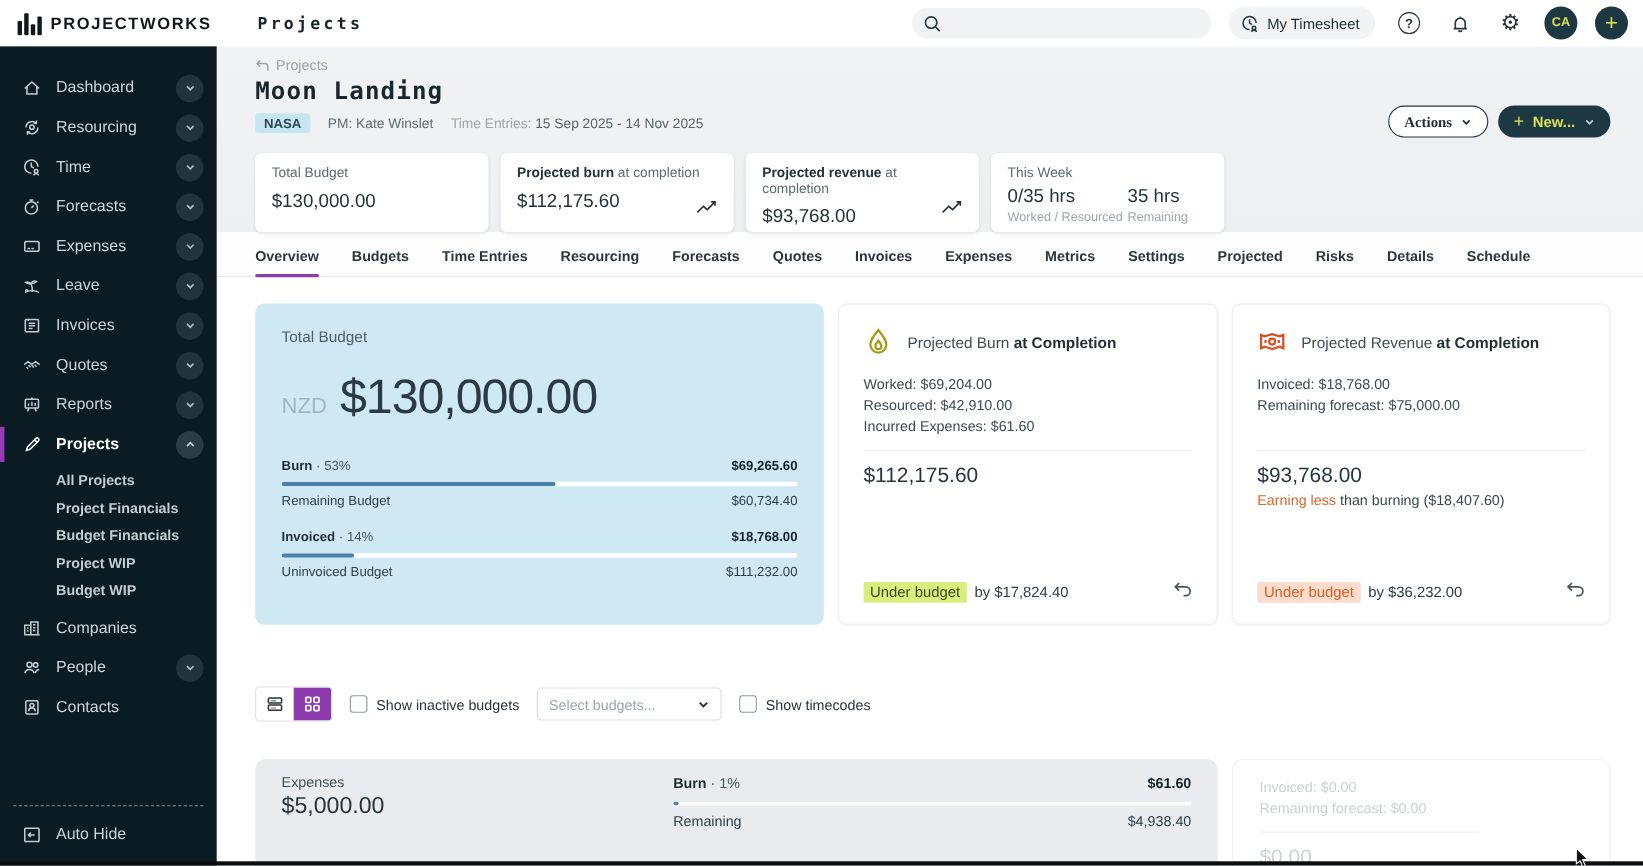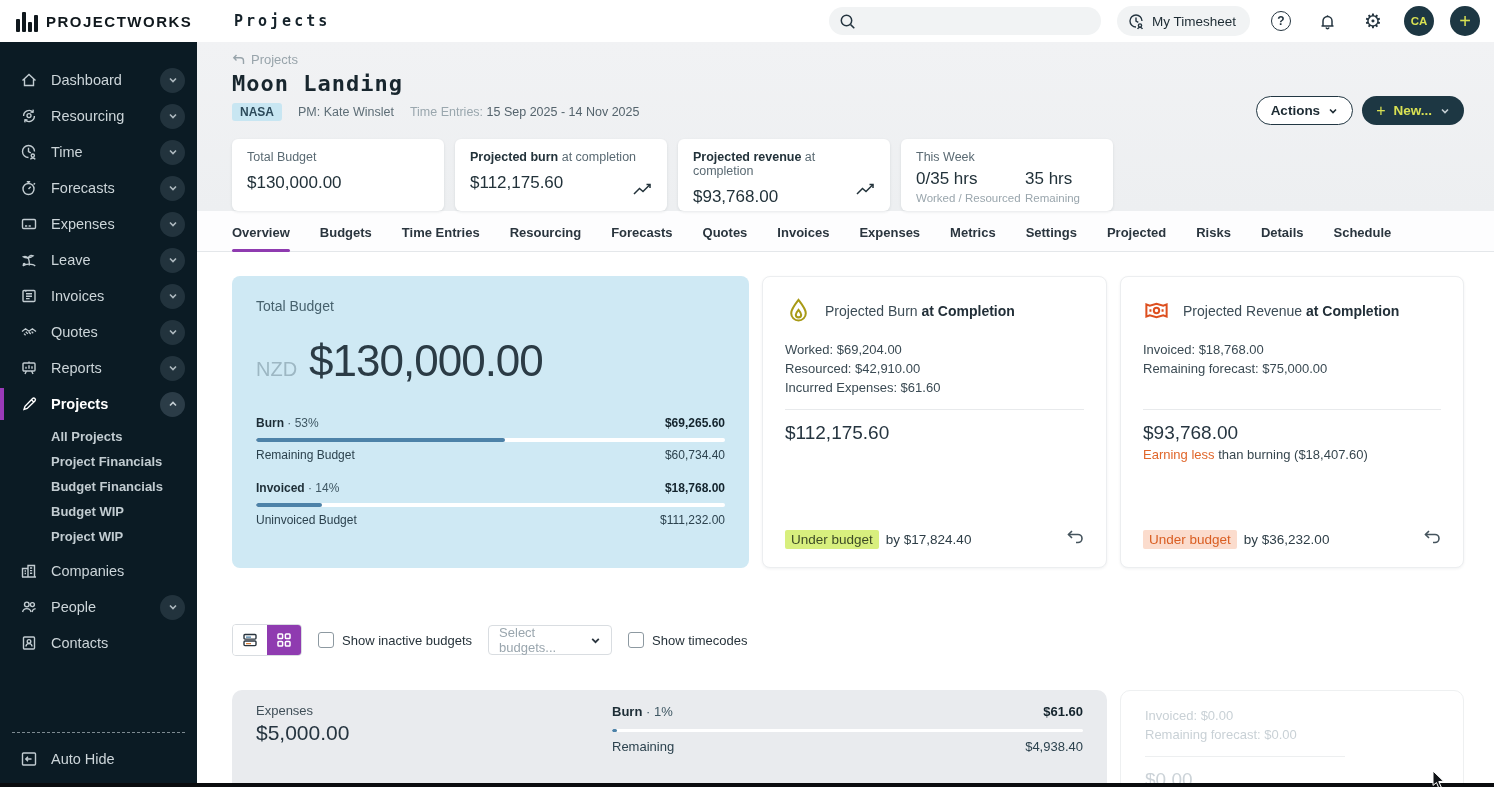--- a/index.html
+++ b/index.html
@@ -49,21 +49,21 @@
   .main { flex:1; min-width:0; display:flex; flex-direction:column; background:#fff; overflow:hidden; }
   .header-zone { background:linear-gradient(#f1f2f4,#edeff1); padding:10px 30px 0 35px; }
   .breadcrumb { display:flex; align-items:center; gap:6px; font-size:13px; color:#98a4ab; cursor:pointer; width:fit-content; }
   .proj-title { font-family:"DejaVu Sans Mono", monospace; font-size:22px; font-weight:700; letter-spacing:1px; color:#18262e; margin-top:4px; }
   .meta-row { display:flex; align-items:center; gap:16px; margin-top:7px; font-size:12.5px; }
   .client-badge { background:#c8e6f2; color:#2c4a5a; font-weight:600; font-size:12px; padding:2px 8px; border-radius:3px; }
   .pm-text { color:#5d6d76; }
   .te-label { color:#9aa7ae; }
   .te-value { color:#55646d; }
   .header-actions { position:absolute; top:96px; right:30px; display:flex; gap:9px; }
-  .btn-actions { height:29px; background:#fff; border:1px solid #223743; border-radius:15px; padding:0 14px; font-size:13.5px; font-weight:600; color:#1d2b33; display:flex; align-items:center; gap:8px; cursor:pointer; }
+  .btn-actions { height:29px; background:#fff; border:1px solid #223743; border-radius:15px; padding:0 14px; font-size:13.5px; font-weight:600; color:#1d2b33; display:flex; align-items:center; gap:8px; cursor:pointer;font-family:Liberation Serif, serif; }
   .btn-new { height:29px; background:#1d3743; border:none; border-radius:15px; padding:0 14px; font-size:13.5px; font-weight:700; color:#d9e153; display:flex; align-items:center; gap:8px; cursor:pointer; }
   .btn-new .chev-lite { color:#c4ced3; }
 
   .summary-row { display:flex; gap:11px; margin-top:18px; }
   .sum-card { width:212px; height:72px; background:#fff; border-radius:6px; box-shadow:0 1px 3px rgba(20,40,50,.10); padding:11px 15px; position:relative; }
   .sum-label { font-size:12.5px; color:#5a6a73; }
   .sum-label b { color:#22323a; }
   .sum-value { font-size:17px; color:#22323a; margin-top:9px; font-weight:500; }
   .trend-ico { position:absolute; right:13px; bottom:9px; color:#22323a; }
   .week-cols { display:flex; justify-content:space-between; margin-top:5px; padding-right:18px; }
@@ -111,21 +111,21 @@
   .undo-ico { margin-left:auto; color:#45545d; cursor:pointer; }
 
   
   .controls-row { display:flex; align-items:center; margin-top:56px; gap:16px; }
   .view-toggle { display:flex; border-radius:4px; overflow:hidden; border:1px solid #d9dde1; }
   .vt-btn { width:34px; height:30px; display:flex; align-items:center; justify-content:center; background:#fff; border:none; cursor:pointer; }
   .vt-btn.active { background:#8f3bb0; }
   .chk-group { display:flex; align-items:center; gap:8px; cursor:pointer; }
   .chk { width:16px; height:16px; border:1.5px solid #8d99a1; border-radius:3px; background:#fff; }
   .chk-label { font-size:13px; color:#27333b; }
-  .select-box { width:124px; height:30px; border:1px solid #d9dde1; border-radius:4px; background:#fff; display:flex; align-items:center; padding:0 10px; gap:8px; cursor:pointer; }
+  .select-box { width:168px; height:30px; border:1px solid #d9dde1; border-radius:4px; background:#fff; display:flex; align-items:center; padding:0 10px; gap:8px; cursor:pointer; }
   .select-text { font-size:13px; color:#9aa6ae; flex:1; }
 
   
   .budget-row { display:flex; gap:13px; margin-top:34px; }
   .budget-card { width:875px; background:#e9ebee; border-radius:10px; padding:13px 24px 30px 24px; display:flex; }
   .budget-left { width:356px; }
   .budget-name { font-size:13px; color:#404f58; }
   .budget-amount { font-size:21px; color:#263540; margin-top:3px; }
   .budget-right { flex:1; padding-top:1px; }
   .br-line { display:flex; justify-content:space-between; font-size:13px; align-items:baseline; }
@@ -327,22 +327,22 @@
         <span class="chev">
             <svg width="10" height="10" viewBox="0 0 10 10" fill="none" stroke="#c5cfd4" stroke-width="1.6">
               <path d="M2 6.5 L5 3.5 L8 6.5"></path>
             </svg>
           </span>
       </div>
       <div class="nav-sub">
         <div class="nav-sub-item">All Projects</div>
         <div class="nav-sub-item">Project Financials</div>
         <div class="nav-sub-item">Budget Financials</div>
+        <div class="nav-sub-item">Project WIP</div>
         <div class="nav-sub-item">Budget WIP</div>
-        <div class="nav-sub-item">Project WIP</div>
       </div>
       <div class="nav-item">
         <svg width="18" height="18" viewBox="0 0 18 18" fill="none" stroke="#c2ccd1" stroke-width="1.4">
             <path d="M2.5 15 V6.5 h5.5 M8 15 V3.5 h6.5 V15 M2 15 h14"></path>
             <path d="M10 6 h2.2 M10 8.6 h2.2 M10 11.2 h2.2 M4.6 9 h1.4 M4.6 11.5 h1.4"></path>
           </svg>
         <span>Companies</span>
       </div>
       <div class="nav-item">
         <svg width="18" height="18" viewBox="0 0 18 18" fill="none" stroke="#c2ccd1" stroke-width="1.4">

